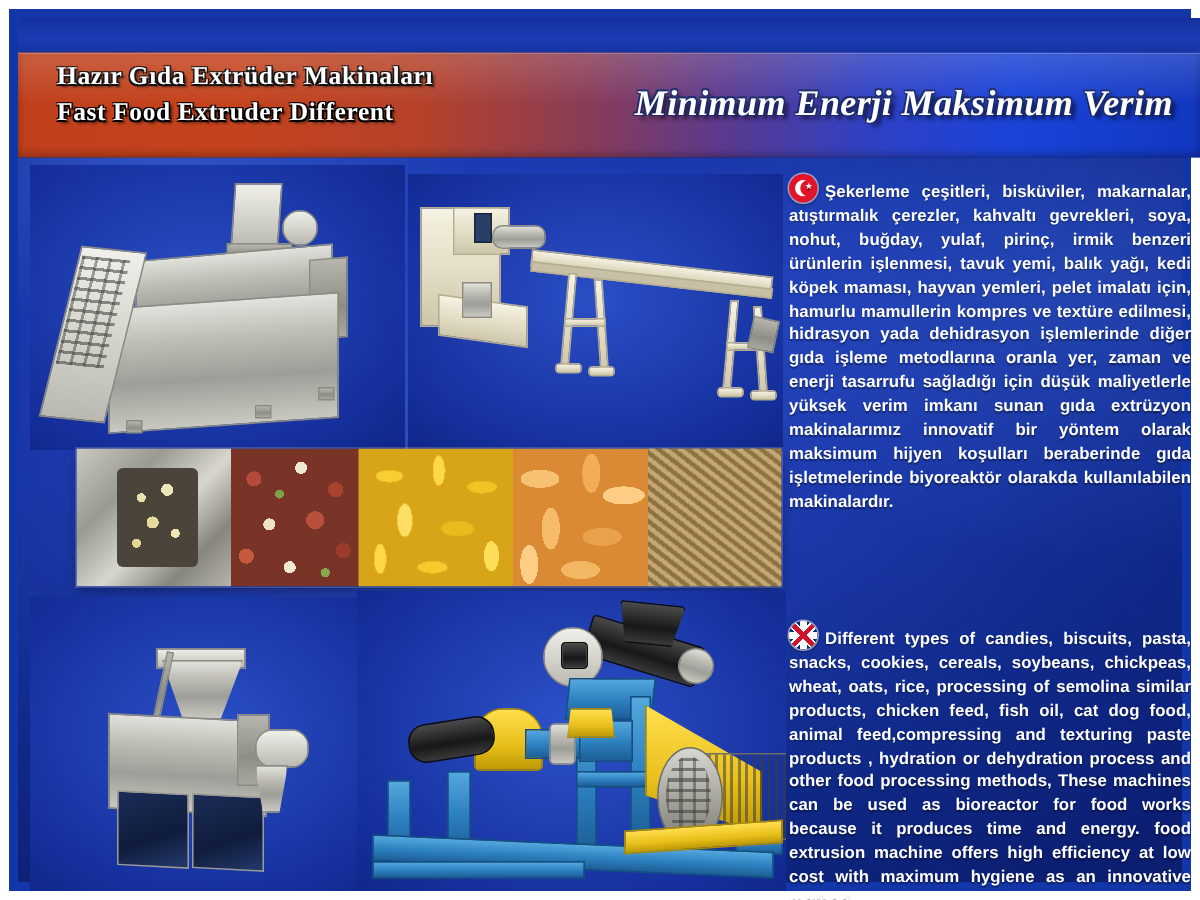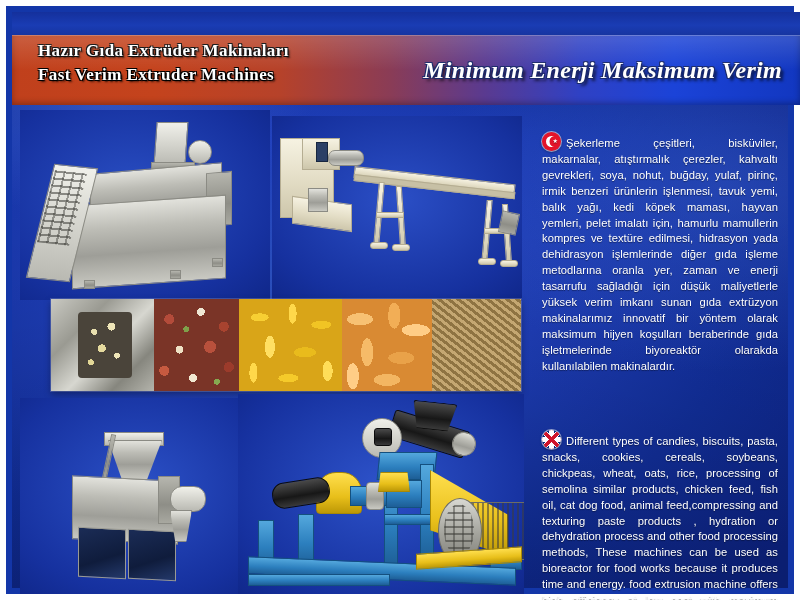--- a/index.html
+++ b/index.html
@@ -161,23 +161,23 @@
   .yellow-part{background:linear-gradient(180deg,#ffdf4e,#e8bf1a 60%,#bd9806);border:1px solid #a88806;}
   .black-part{background:linear-gradient(180deg,#4a4a4a,#171717 60%,#3a3a3a);border:1px solid #0c0c0c;border-radius:3px;}
   .motor{background:linear-gradient(180deg,#d8d8d2,#a3a39c 55%,#7e7e78);border:1px solid #6d6d67;}
   .motor-fins{background-image:repeating-linear-gradient(90deg,rgba(60,60,58,.55) 0 2px,transparent 2px 5px);}
 
   
   .txt-col{position:absolute;left:520px;width:268px;color:#ffffff;}
   #text-turkish{top:110px;}
   #text-english{top:408px;}
   .para{
-    margin:16px;font-size:11.2px;line-height:15.9px;
+    margin:0;font-size:11.2px;line-height:15.9px;
     text-align:justify;text-justify:inter-word;
-    font-weight:normal;color:#ffffff;letter-spacing:.05px;
+    font-weight:bold;color:#ffffff;letter-spacing:.05px;
     text-shadow:0 1px 1px rgba(0,0,0,.45);
   }
   .flag{
     display:inline-block;width:19px;height:19px;border-radius:50%;
     vertical-align:-4px;margin-right:5px;
     box-shadow:0 0 0 1px rgba(255,255,255,.55), 0 1px 3px rgba(0,0,0,.55);
     position:relative;overflow:hidden;
   }
   .flag-tr{background:#e3142a;}
   .flag-tr .moon{
@@ -218,21 +218,21 @@
 
     <div class="bg">
       <div class="bg-sheen"></div>
     </div>
 
     <div class="top-strip"></div>
 
     <div class="banner">
       <div class="banner-left">
         <div class="b-line">Hazır Gıda Extrüder Makinaları</div>
-        <div class="b-line">Fast Verim Extruder Machines</div>
+        <div class="b-line">Fast Food Extruder Different</div>
       </div>
       <div class="banner-right">
         <div class="b-slogan">Minimum Enerji Maksimum Verim</div>
       </div>
     </div>
 
     <div class="photo" id="photo-extruder-large">
       <div class="pl-bg"></div>
 
       <div class="steel light" style="left:135px;top:12px;width:30px;height:42px;transform:skewX(-4deg);"></div>

